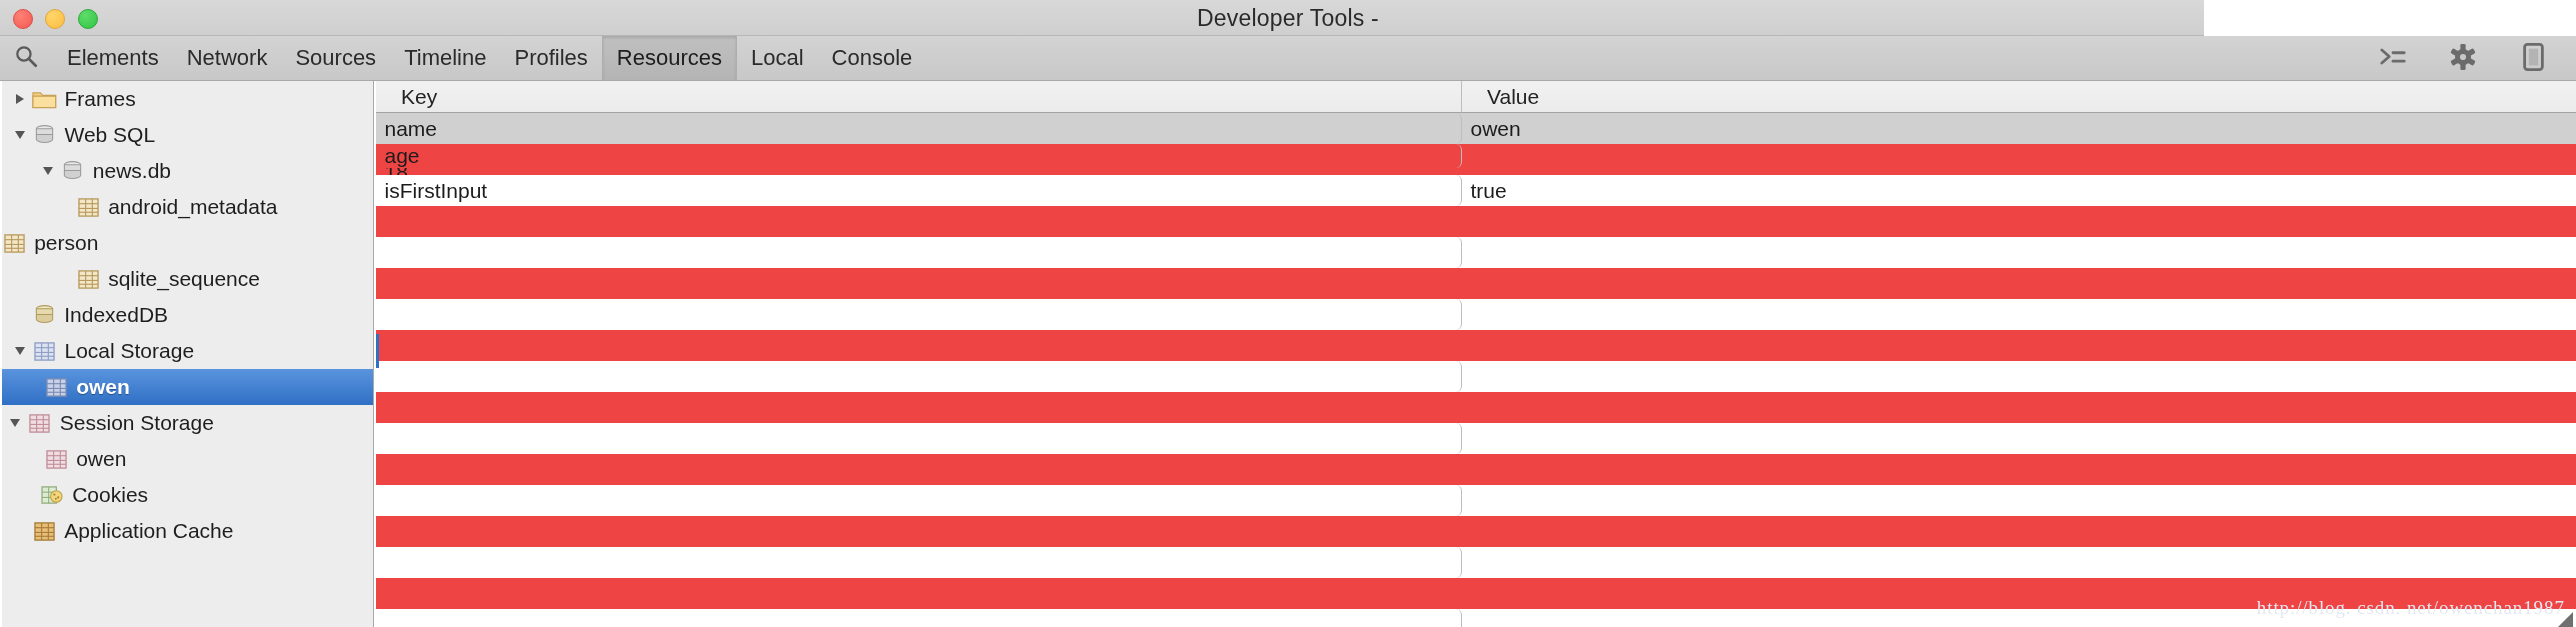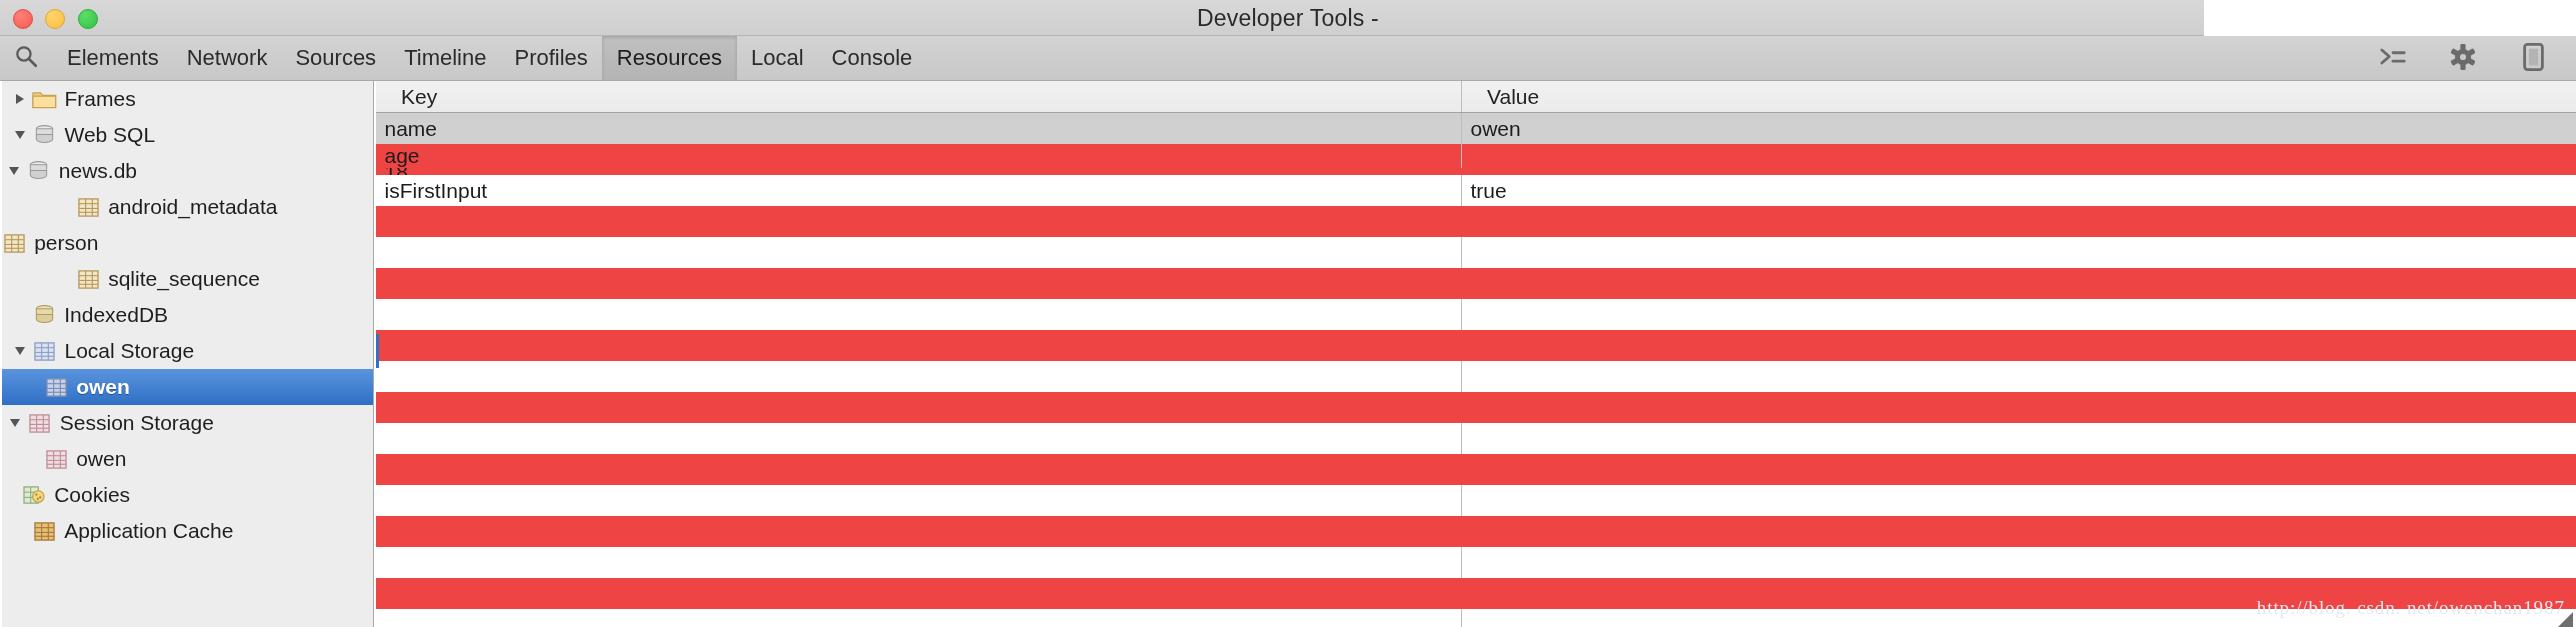--- a/index.html
+++ b/index.html
@@ -208,20 +208,21 @@
   .grow.sel  { background: #d0d0d0; }
   .gcell {
     font-size: 21px;
     color: #1c1c1c;
     display: flex;
     align-items: center;
     padding-left: 8.5px;
     box-sizing: border-box;
     overflow: hidden;
     white-space: nowrap;
+    border-radius: 6px;
   }
   .gcell.key   { width: 1086px; border-right: 0.9px solid #bdbdbd; }
   .gcell.value { flex: 1; }
 
   
   .grid-left-edge {
     position: absolute;
     left: 0; top: 0;
     width: 2.8px; height: 546px;
     background: transparent;
@@ -362,21 +363,21 @@
         <span class="tree-icon">
           <svg width="23" height="23" viewBox="0 0 24 24">
             <ellipse cx="12" cy="5" rx="8.5" ry="3.3" fill="#e9e9e9" stroke="#9a9a9a" stroke-width="1.1"></ellipse>
             <path d="M3.5 5 v5 a8.5 3.3 0 0 0 17 0 V5 Z" fill="#dcdcdc" stroke="#9a9a9a" stroke-width="1.1"></path>
             <path d="M3.5 11 v5 a8.5 3.3 0 0 0 17 0 v-5 Z" fill="#d0d0d0" stroke="#9a9a9a" stroke-width="1.1"></path>
           </svg>
         </span>
         <span class="tree-label">Web SQL</span>
       </div>
 
-      <div class="tree-row" style="">
+      <div class="tree-row" style="padding-left:34px;">
         <span class="disc">
             <i class="tri-d"></i>
           </span>
         <span class="tree-icon">
           <svg width="23" height="23" viewBox="0 0 24 24">
             <ellipse cx="12" cy="5" rx="8.5" ry="3.3" fill="#e9e9e9" stroke="#9a9a9a" stroke-width="1.1"></ellipse>
             <path d="M3.5 5 v5 a8.5 3.3 0 0 0 17 0 V5 Z" fill="#dcdcdc" stroke="#9a9a9a" stroke-width="1.1"></path>
             <path d="M3.5 11 v5 a8.5 3.3 0 0 0 17 0 v-5 Z" fill="#d0d0d0" stroke="#9a9a9a" stroke-width="1.1"></path>
           </svg>
         </span>
@@ -491,21 +492,21 @@
             <line x1="1" y1="7" x2="21" y2="7" stroke="#c08f99" stroke-width="1.2"></line>
             <line x1="1" y1="12" x2="21" y2="12" stroke="#c08f99" stroke-width="1.2"></line>
             <line x1="1" y1="16" x2="21" y2="16" stroke="#c08f99" stroke-width="1.2"></line>
             <line x1="8" y1="2" x2="8" y2="20" stroke="#c08f99" stroke-width="1.2"></line>
             <line x1="15" y1="2" x2="15" y2="20" stroke="#c08f99" stroke-width="1.2"></line>
           </svg>
         </span>
         <span class="tree-label">owen</span>
       </div>
 
-      <div class="tree-row" style="padding-left:20px;">
+      <div class="tree-row" style="padding-left:38px;">
         <span class="tree-icon">
           <svg width="23" height="21" viewBox="0 0 24 22">
             <rect x="1" y="2" width="15" height="17" fill="#dcecd0" stroke="#90ab7c" stroke-width="1.3"></rect>
             <line x1="1" y1="7.5" x2="16" y2="7.5" stroke="#90ab7c" stroke-width="1.1"></line>
             <line x1="1" y1="13" x2="16" y2="13" stroke="#90ab7c" stroke-width="1.1"></line>
             <line x1="8" y1="2" x2="8" y2="19" stroke="#90ab7c" stroke-width="1.1"></line>
             <circle cx="16" cy="12" r="6" fill="#f2d87a" stroke="#c0a04a" stroke-width="1.2"></circle>
             <circle cx="14" cy="10" r="1.2" fill="#a8833a"></circle>
             <circle cx="18" cy="13" r="1.2" fill="#a8833a"></circle>
             <circle cx="15.5" cy="14.5" r="1.1" fill="#a8833a"></circle>

